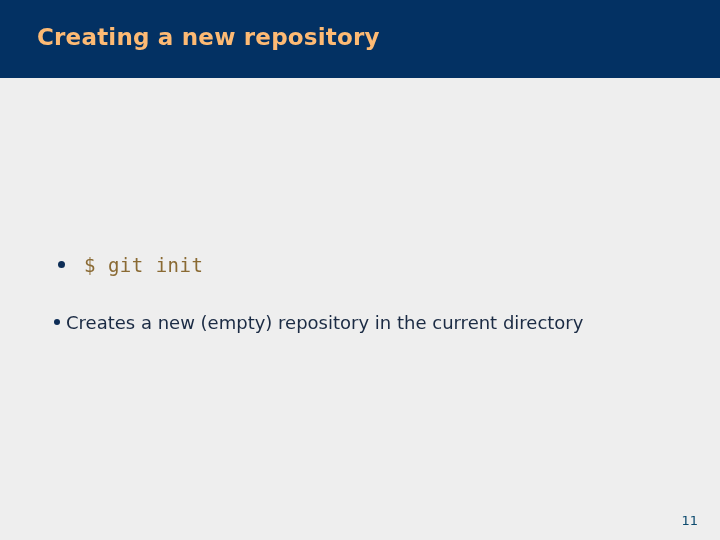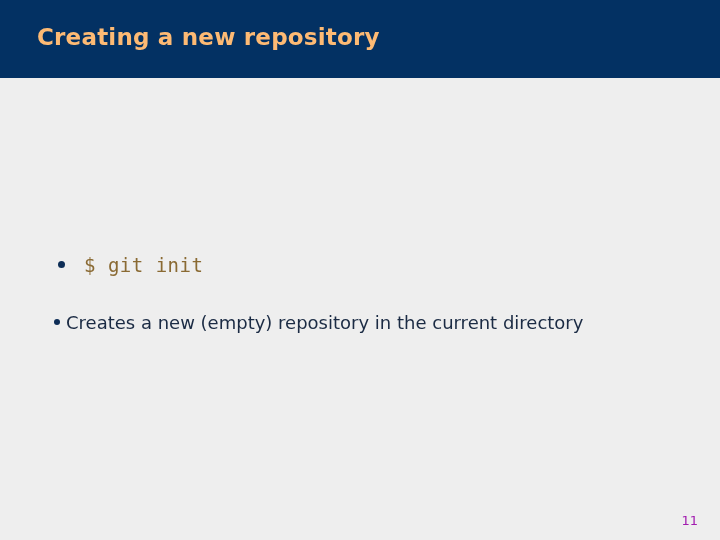--- a/index.html
+++ b/index.html
@@ -111,21 +111,21 @@
     line-height: 1;
   }
 
   
   .page-number {
     position: absolute;
     right: 22px;
     bottom: 12px;
     font-family: "DejaVu Sans", sans-serif;
     font-size: 13px;
-    color: #a21caf;
+    color: #0c4a6e;
     text-align: right;
   }
 </style>
 </head>
 <body>
 
 <div class="slide">
 
   <div class="header-band">
     <div class="slide-title">Creating a new repository</div>

